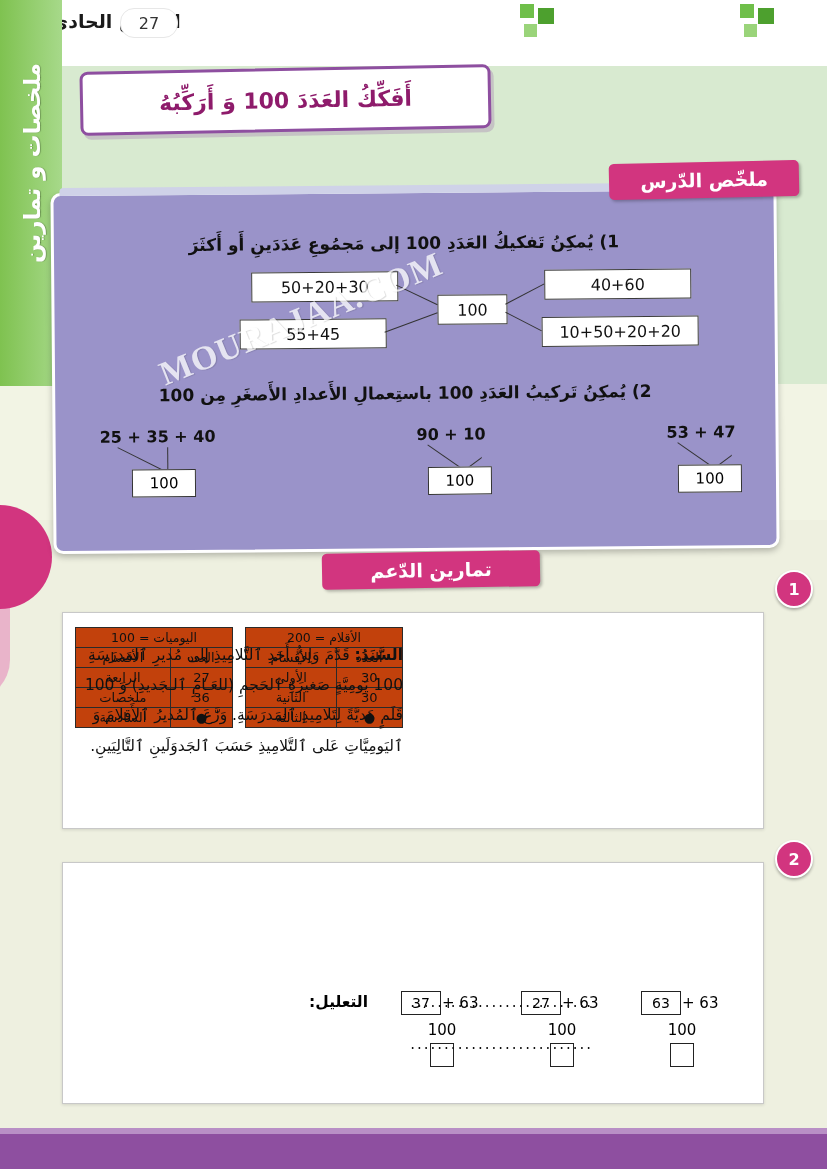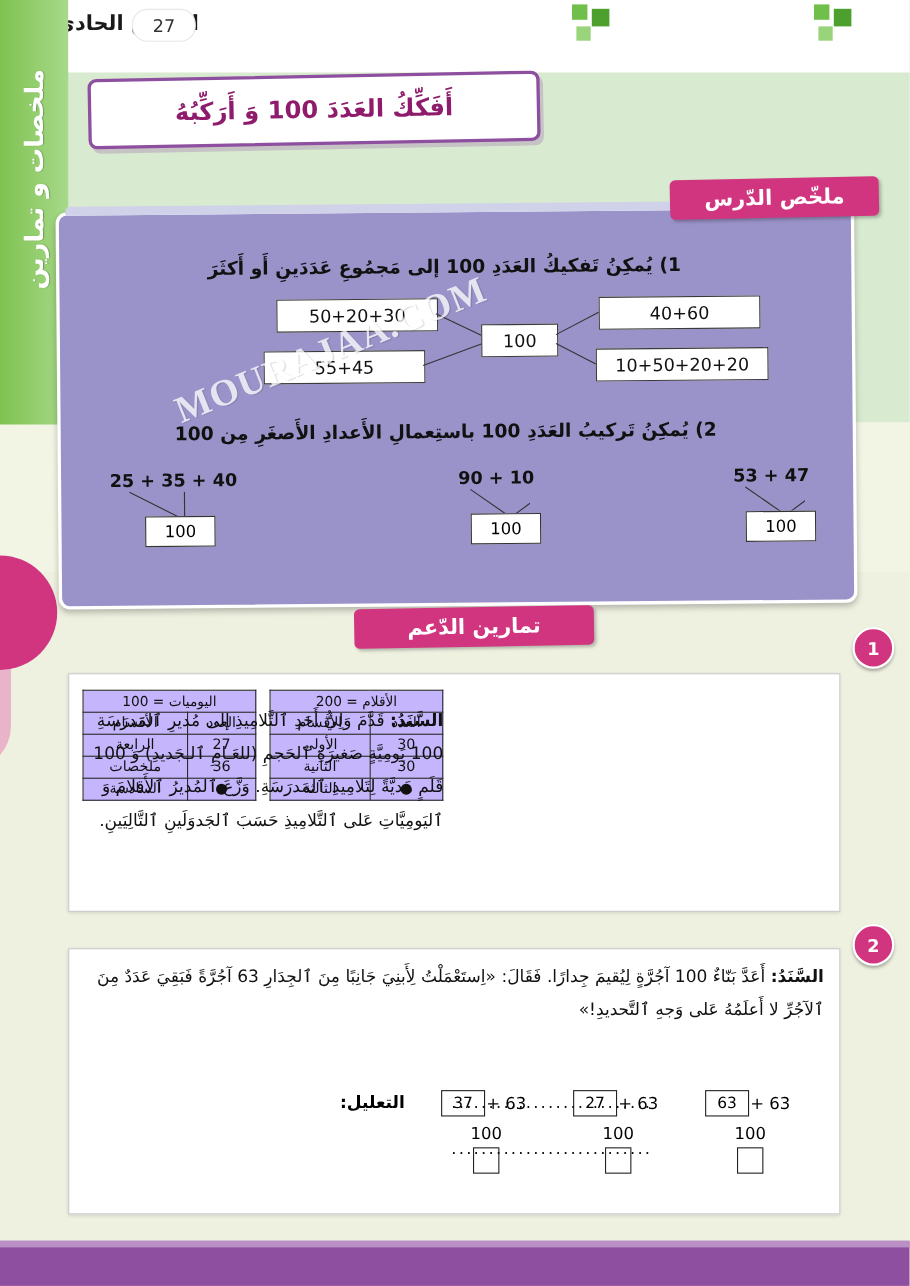--- a/index.html
+++ b/index.html
@@ -159,21 +159,21 @@
   }
   .ex1{left:62px;top:612px;width:700px;height:215px;}
   .ex2{left:62px;top:862px;width:700px;height:240px;}
 
   .txt{font-size:15.5px;color:#111;line-height:1.95;}
   .bold{font-weight:bold;}
 
   table.t{border-collapse:collapse;position:absolute;}
   table.t td,table.t th{
     border:1px solid #2a2a2a;font-size:13px;text-align:center;
-    padding:2px 6px;color:#111;background:#c4b5fd;
+    padding:2px 6px;color:#111;background:#c2410c;
   }
   table.t .cap{font-size:12.5px;}
   .tbl1{left:12px;top:14px;width:158px;}
   .tbl2{left:182px;top:14px;width:158px;}
 
   .ex1-text{position:absolute;right:360px;top:27px;width:330px;text-align:right;}
   .ex1-inst{position:absolute;right:360px;top:185px;width:330px;text-align:right;}
 
   .ex2-text{position:absolute;right:14px;top:10px;width:672px;text-align:right;}
   .ex2-inst{position:absolute;right:14px;top:78px;width:672px;text-align:right;}
@@ -335,24 +335,20 @@
 
   <div class="ex1-text txt">
     <span class="bold">السَّنَدُ:</span>
     <span>قَدَّمَ وَلِيُّ أَحَدِ ٱلتَّلامِيذِ إلى مُديرِ ٱلمَدرَسَةِ 100 يَومِيَّةٍ صَغيرَةِ ٱلحَجمِ (للعَـامِ ٱلـجَديدِ) وَ 100 قَلَمٍ هَديَّةً لِتَلامِيذِ ٱلمَدرَسَةِ. وَزَّعَ ٱلمُديرُ ٱلأَقلامَ وَ ٱليَومِيَّاتِ عَلى ٱلتَّلامِيذِ حَسَبَ ٱلجَدوَلَينِ ٱلتَّالِيَينِ.</span>
   </div>
 
 </div>
 
 <div class="card ex2">
 
-  <div class="ex2-text txt">
-    <span class="bold">السَّنَدُ:</span>
-    <span>أَعَدَّ بَنّاءٌ 100 آجُرَّةٍ لِيُقيمَ جِدارًا. فَقَالَ: «اِستَعْمَلْتُ لِأَبنِيَ جَانِبًا مِنَ ٱلجِدَارِ 63 آجُرَّةً فَبَقِيَ عَدَدٌ مِنَ ٱلآجُرِّ لا أَعلَمُهُ عَلى وَجهِ ٱلتَّحديدِ!»</span>
-  </div>
 
 
   <div class="sumgrp" style="left:578px;">
     <div class="row" dir="ltr">
       <span class="inbox">63</span>
       <span>+ 63</span>
     </div>
     <div class="tot">100</div>
     <div class="chk"></div>
   </div>

